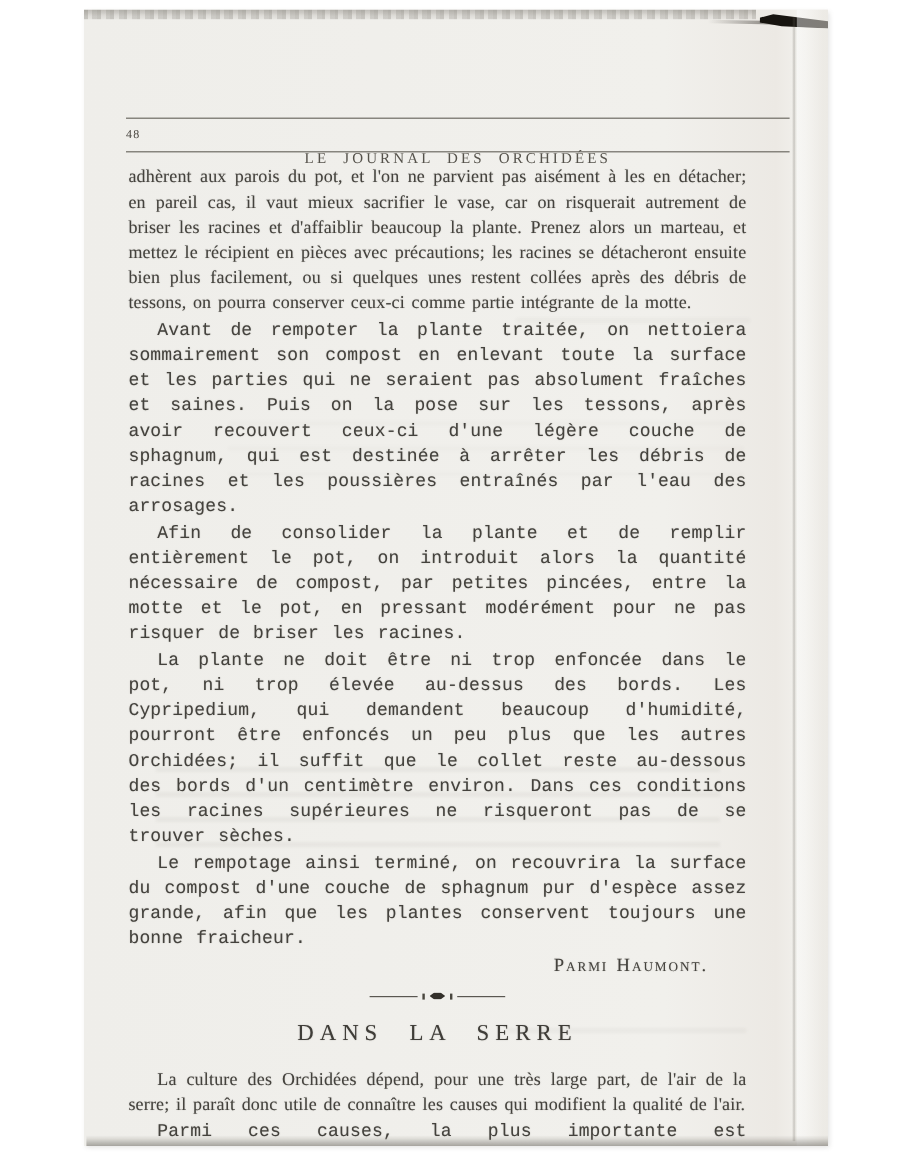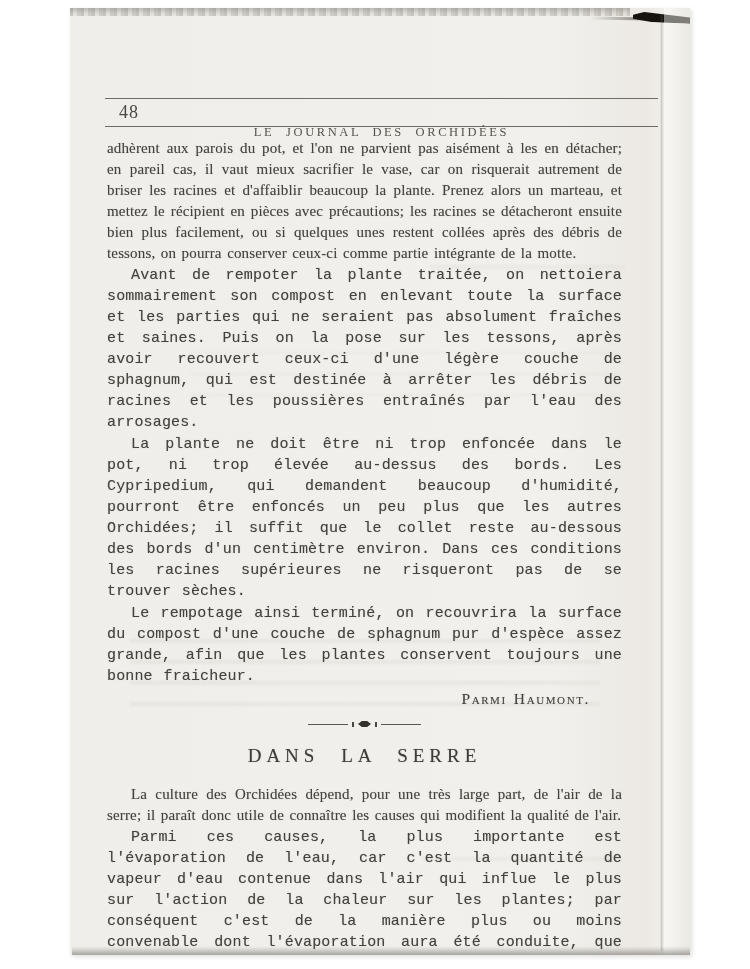--- a/index.html
+++ b/index.html
@@ -99,22 +99,22 @@
   }
   .header-row {
     position: relative;
     height: 27px;
     display: flex;
     align-items: center;
     justify-content: center;
   }
   .page-number {
     position: absolute;
-    left: 14px;
-    font-size: 18px;
+    left: 0;
+    font-size: 10px;
     color: #4b4842;
     letter-spacing: 1px;
   }
   .running-title {
     font-size: 12.5px;
     letter-spacing: 2.6px;
     word-spacing: 6px;
     color: #55524b;
     margin-top: 39px;
   }
@@ -190,20 +190,21 @@
     <header class="page-header">
       <div class="header-row">
         <span class="page-number">48</span>
         <span class="running-title">LE JOURNAL DES ORCHIDÉES</span>
       </div>
     </header>
 
     <main class="column">
       <p>adhèrent aux parois du pot, et l'on ne parvient pas aisément à les en détacher; en pareil cas, il vaut mieux sacrifier le vase, car on risquerait autrement de briser les racines et d'affaiblir beaucoup la plante. Prenez alors un marteau, et mettez le récipient en pièces avec précautions; les racines se détacheront ensuite bien plus facilement, ou si quelques unes restent collées après des débris de tessons, on pourra conserver ceux-ci comme partie intégrante de la motte.</p>
       <p class="indent">Avant de rempoter la plante traitée, on nettoiera sommairement son compost en enlevant toute la surface et les parties qui ne seraient pas absolument fraîches et saines. Puis on la pose sur les tessons, après avoir recouvert ceux-ci d'une légère couche de sphagnum, qui est destinée à arrêter les débris de racines et les poussières entraînés par l'eau des arrosages.</p>
+      <p class="indent">Afin de consolider la plante et de remplir entièrement le pot, on introduit alors la quantité nécessaire de compost, par petites pincées, entre la motte et le pot, en pressant modérément pour ne pas risquer de briser les racines.</p>
       <p class="indent">La plante ne doit être ni trop enfoncée dans le pot, ni trop élevée au-dessus des bords. Les Cypripedium, qui demandent beaucoup d'humidité, pourront être enfoncés un peu plus que les autres Orchidées; il suffit que le collet reste au-dessous des bords d'un centimètre environ. Dans ces conditions les racines supérieures ne risqueront pas de se trouver sèches.</p>
       <p class="indent">Le rempotage ainsi terminé, on recouvrira la surface du compost d'une couche de sphagnum pur d'espèce assez grande, afin que les plantes conservent toujours une bonne fraicheur.</p>
 
       <div class="signature">Parmi Haumont.</div>
 
       <div class="divider">
         <span class="orn-line"></span>
         <span class="orn-tick"></span>
         <span class="orn-diamond"></span>
         <span class="orn-tick"></span>

